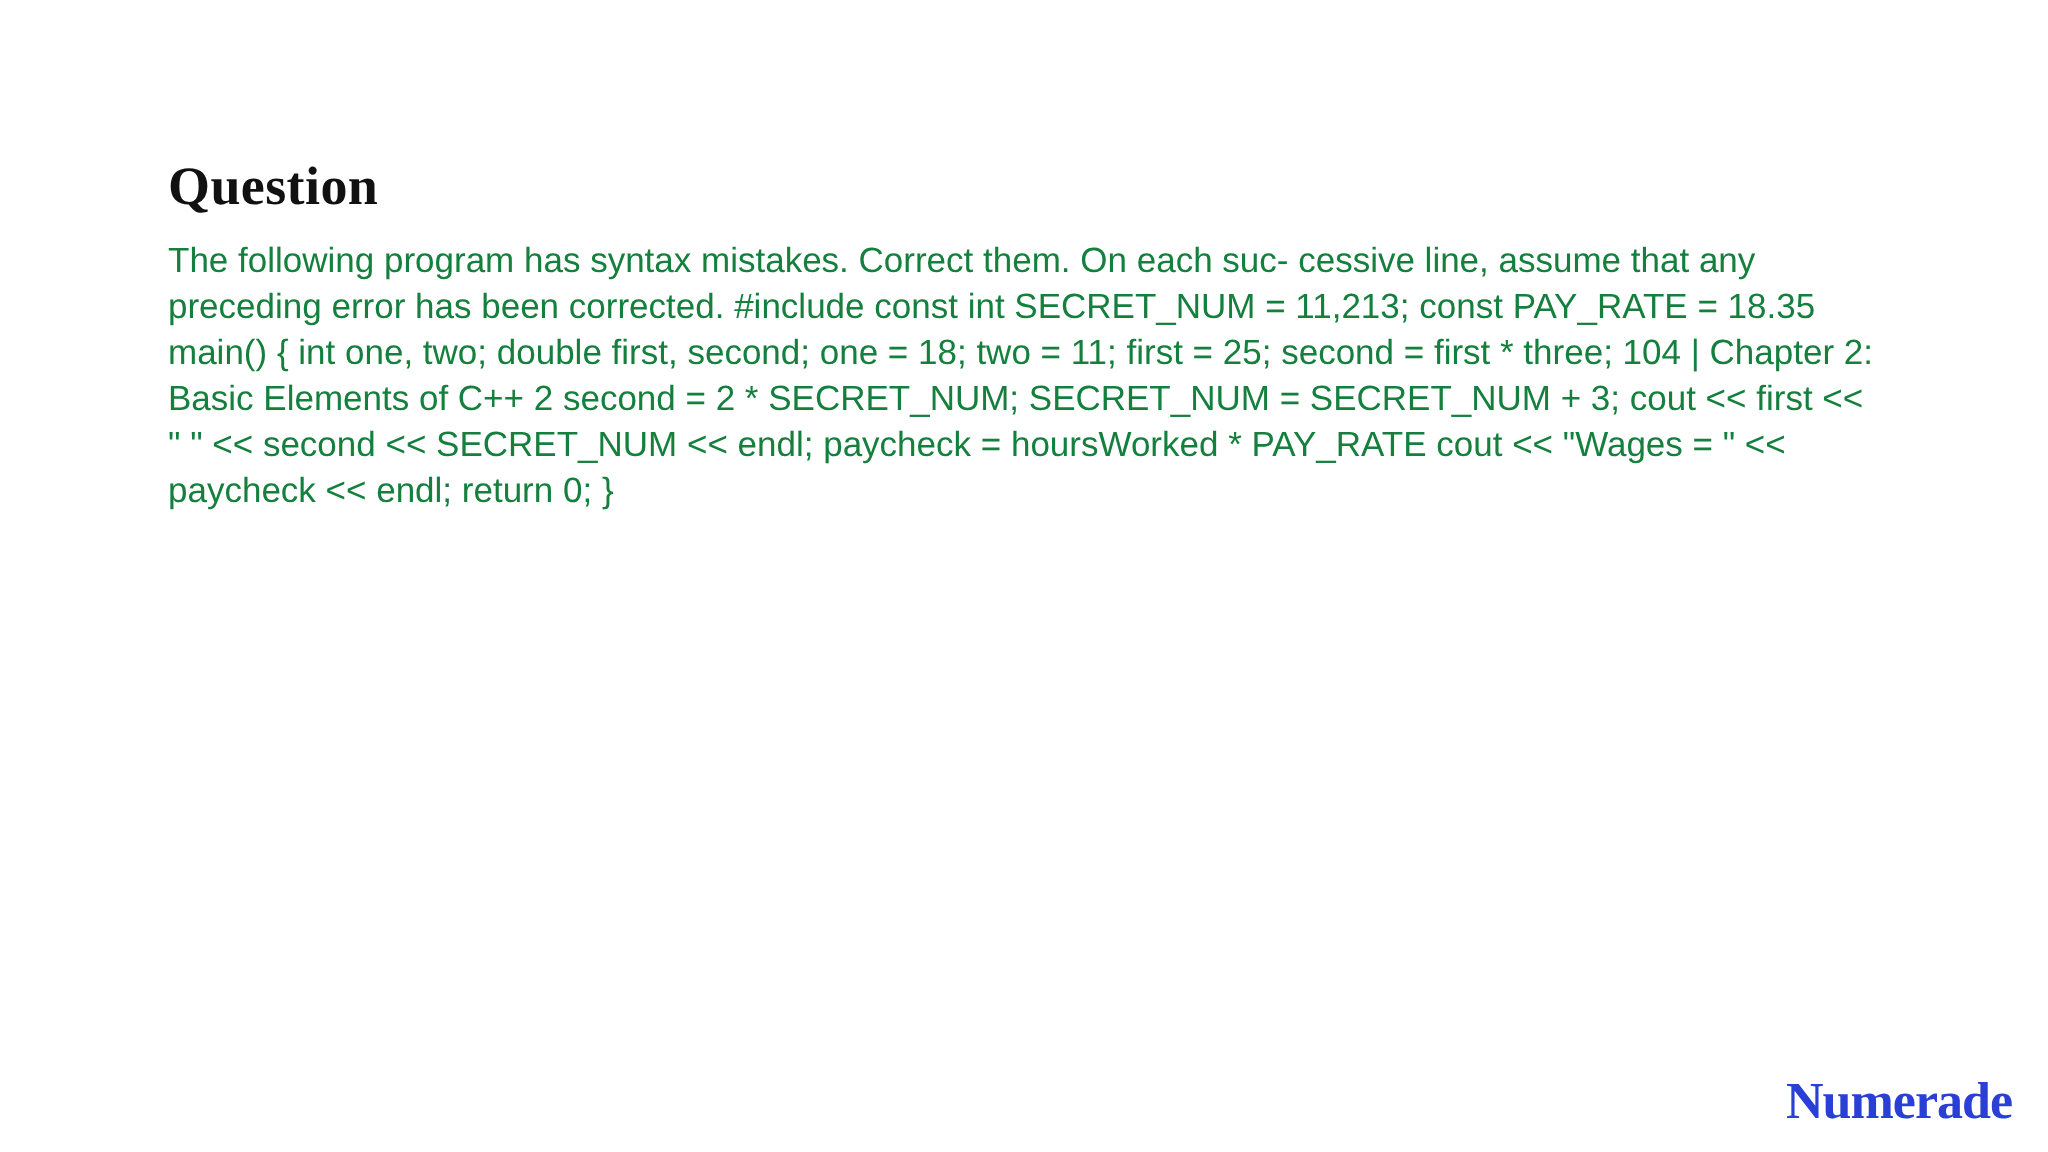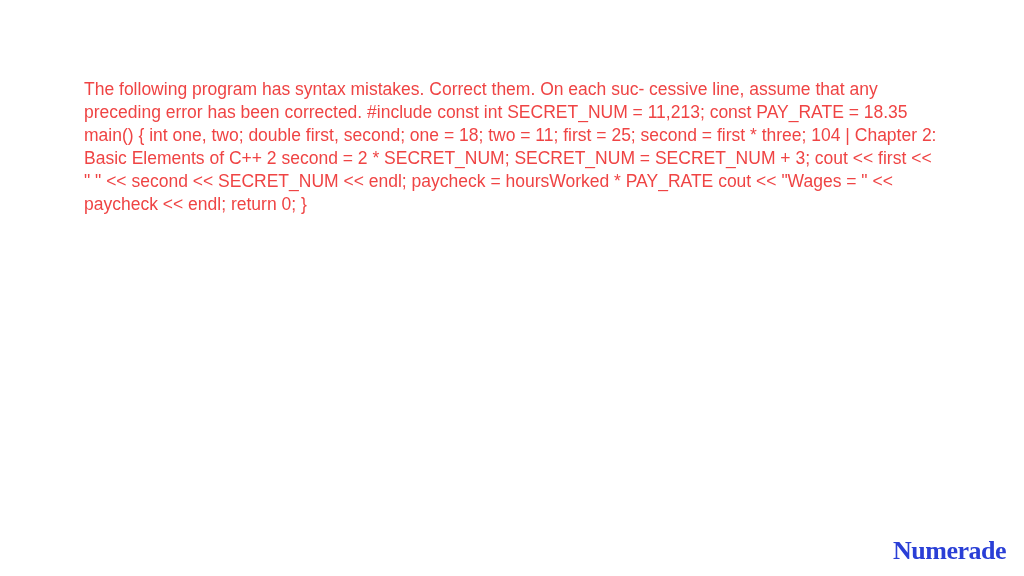--- a/index.html
+++ b/index.html
@@ -22,21 +22,21 @@
     font-family: Georgia, "Times New Roman", serif;
     font-size: 27px;
     font-weight: 700;
     color: #111111;
     margin-bottom: 10px;
     letter-spacing: 0.2px;
   }
   .body-text {
     font-size: 17.5px;
     line-height: 1.32;
-    color: #ef4444;
+    color: #15803d;
     margin-bottom: 22px;
   }
   .answer-text {
     font-size: 17.5px;
     line-height: 1.32;
     color: #222222;
   }
   .brand {
     position: absolute;
     right: 18px;
@@ -49,18 +49,19 @@
     font-style: italic;
   }
   .brand .n-cap {
     font-style: normal;
   }
 </style>
 </head>
 <body>
 
 <div class="content">
+  <h1 class="heading">Question</h1>
   <p class="body-text">The following program has syntax mistakes. Correct them. On each suc- cessive line, assume that any preceding error has been corrected. #include const int SECRET_NUM = 11,213; const PAY_RATE = 18.35 main() { int one, two; double first, second; one = 18; two = 11; first = 25; second = first * three; 104 | Chapter 2: Basic Elements of C++ 2 second = 2 * SECRET_NUM; SECRET_NUM = SECRET_NUM + 3; cout &lt;&lt; first &lt;&lt; " " &lt;&lt; second &lt;&lt; SECRET_NUM &lt;&lt; endl; paycheck = hoursWorked * PAY_RATE cout &lt;&lt; "Wages = " &lt;&lt; paycheck &lt;&lt; endl; return 0; }</p>
 </div>
 
 <div class="brand">
   <span class="n-cap">Numerade</span>
 </div>
 
 </body></html>

